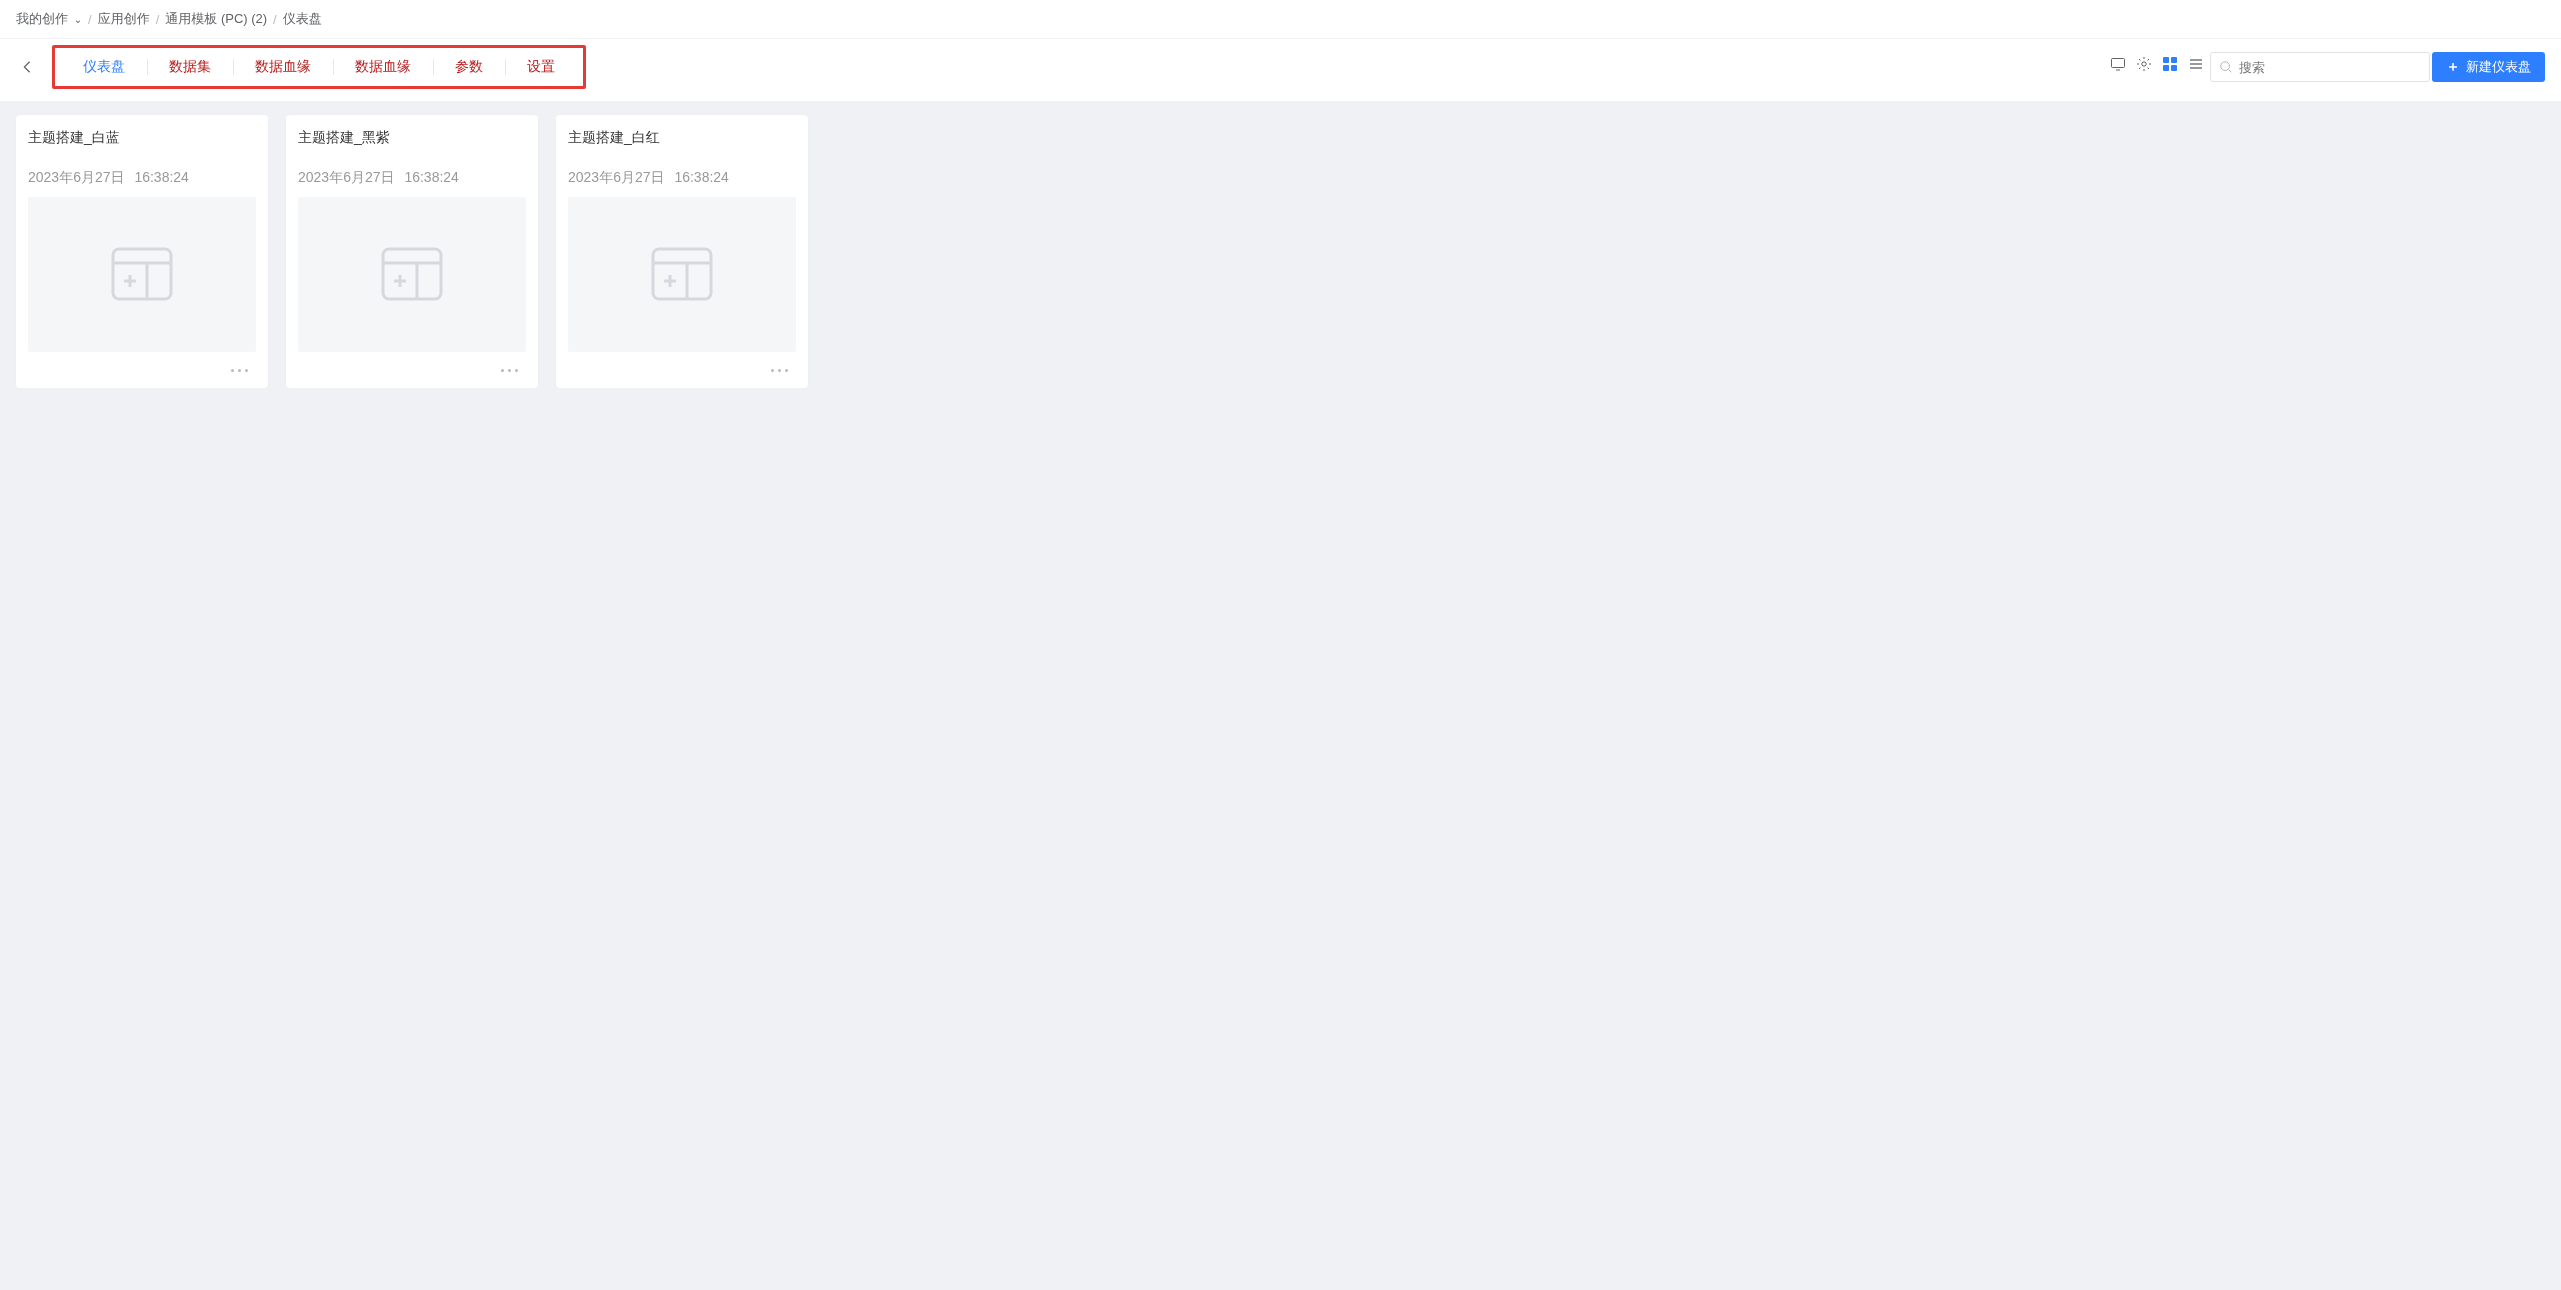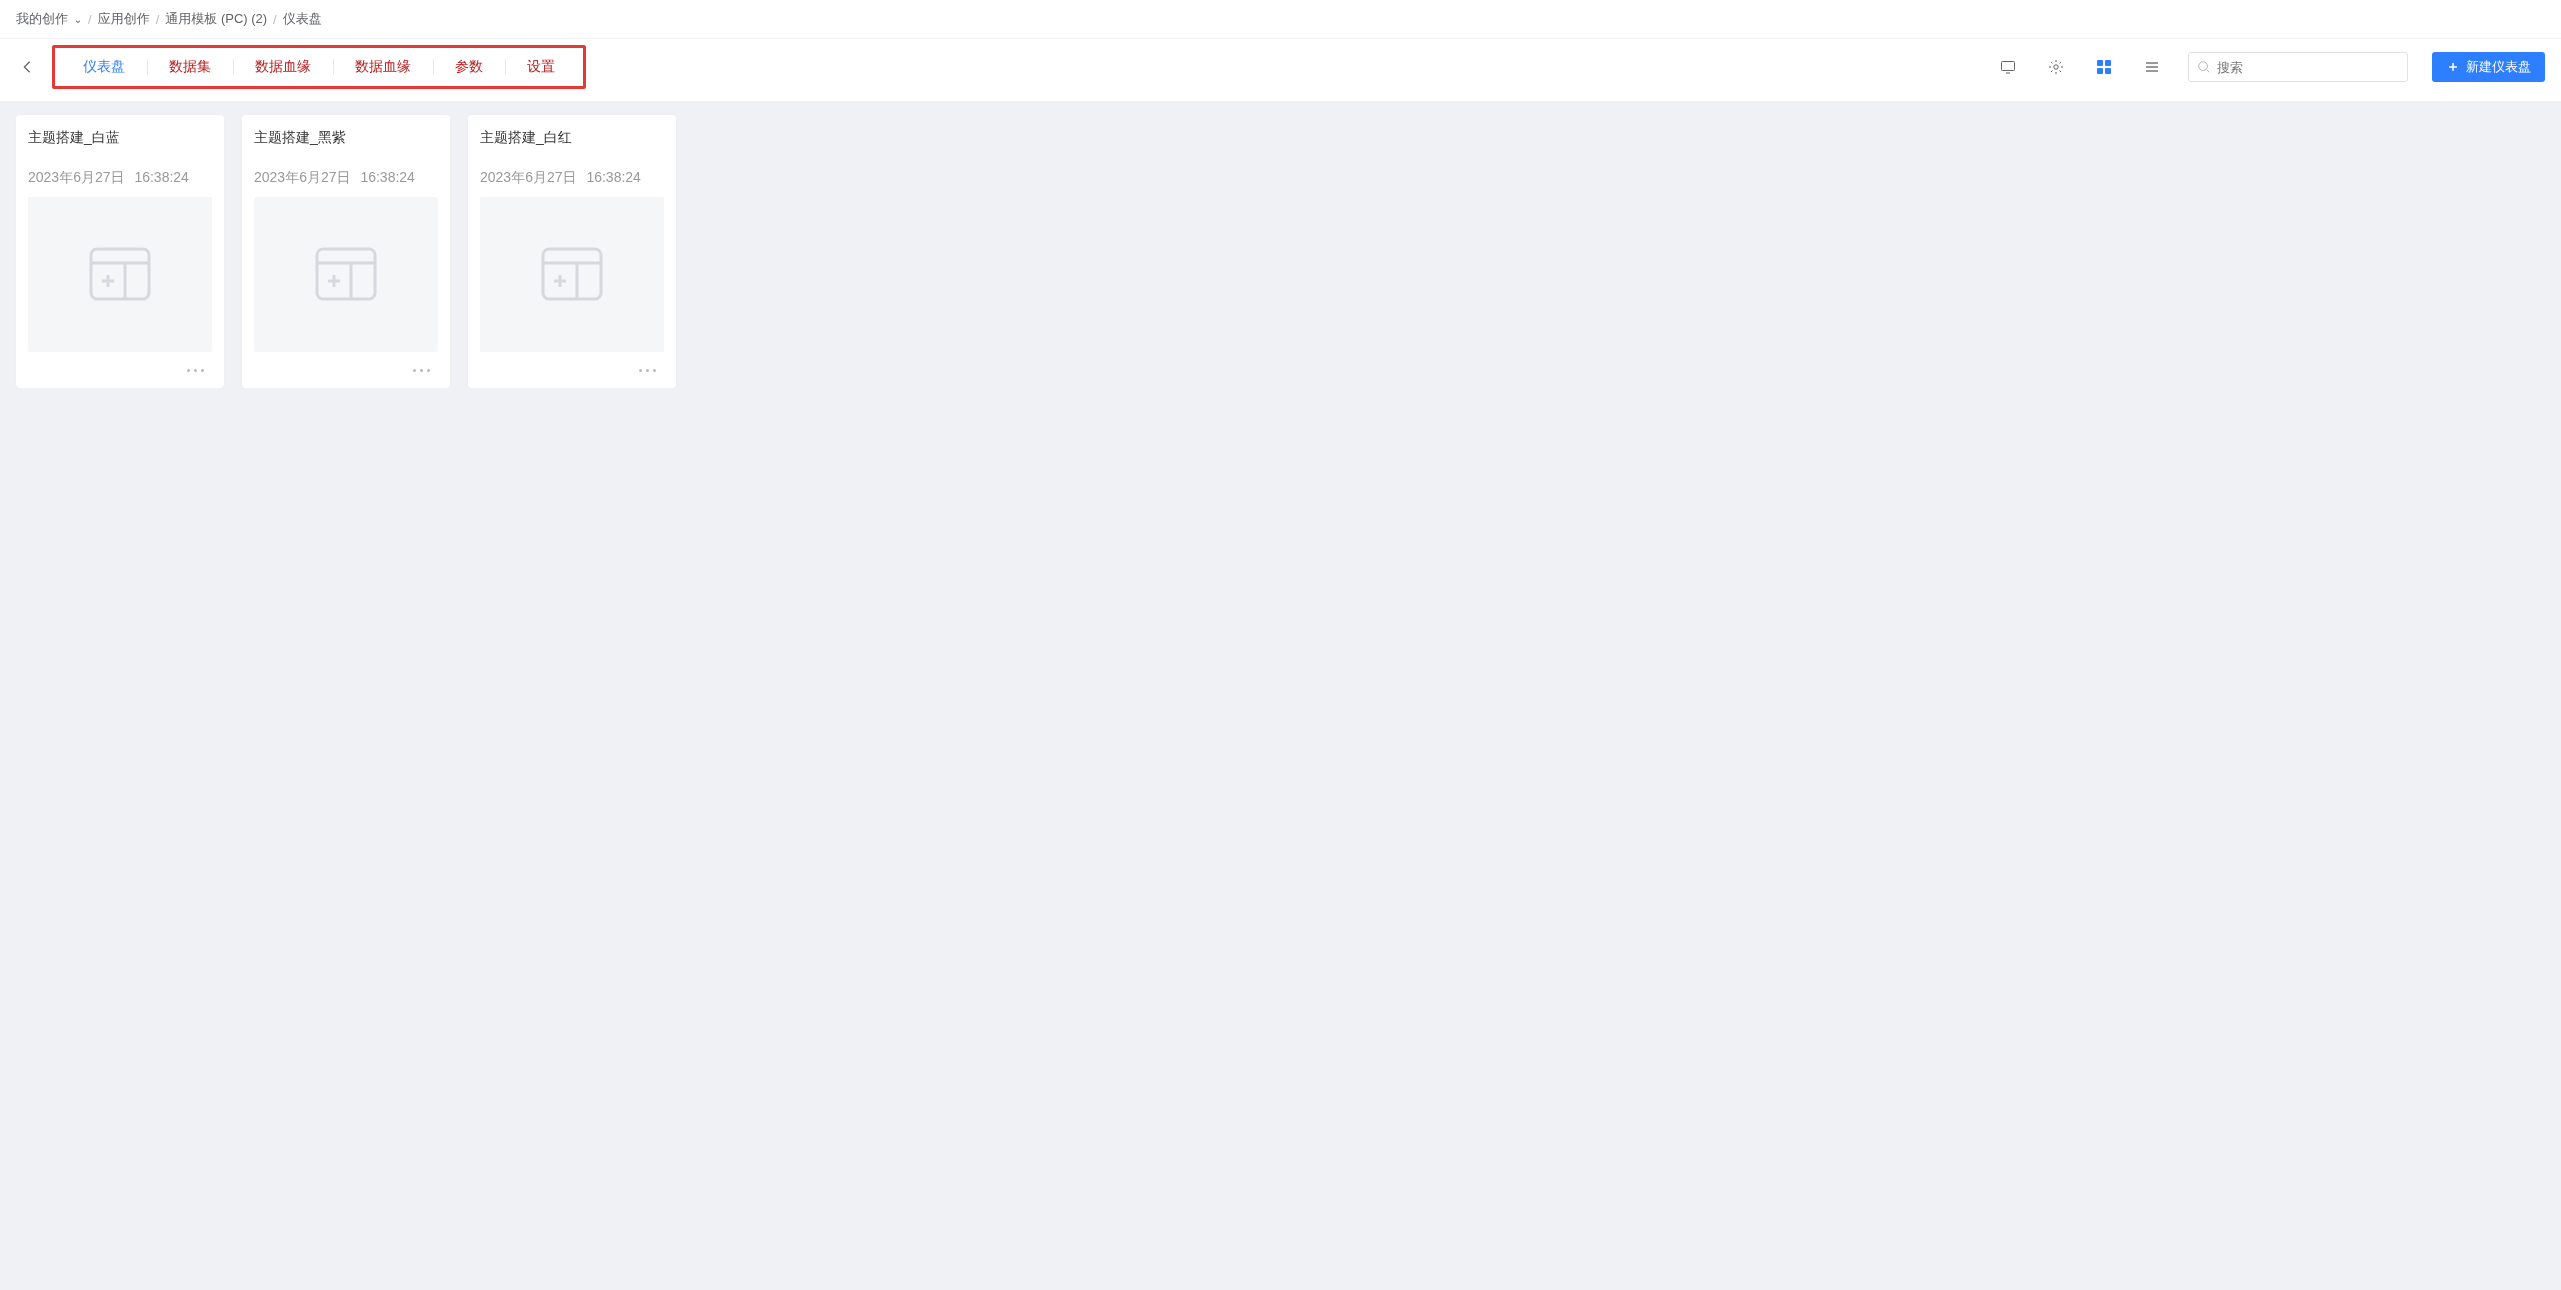--- a/index.html
+++ b/index.html
@@ -53,21 +53,21 @@
   position: relative;
 }
 .tab.active { color: #2d7fff; }
 .tab + .tab::before {
   content: "";
   position: absolute;
   left: 0; top: 50%; transform: translateY(-50%);
   width: 1px; height: 16px; background: #e6e8eb;
 }
 
-.toolbar-right { display: flex; align-items: center; gap: 24px; }
+.toolbar-right { display: flex; align-items: flex-start; gap: 2px; }
 .icon-btn {
   width: 24px; height: 24px;
   display: flex; align-items: center; justify-content: center;
   color: #606266; cursor: pointer;
   border-radius: 3px;
 }
 .icon-btn.active { color: #2d7fff; }
 .search-box {
   display: flex; align-items: center;
   border: 1px solid #e0e2e6;
@@ -96,21 +96,21 @@
   cursor: pointer;
 }
 .primary-btn .plus { font-size: 14px; font-weight: bold; }
 
 .card-grid {
   display: flex;
   gap: 18px;
   padding: 0 16px;
 }
 .card {
-  width: 208px;
+  width: 252px;
   background: #fff;
   border-radius: 4px;
   box-shadow: 0 1px 4px rgba(0,0,0,0.02);
   padding: 14px 12px 6px 12px;
   display: flex; flex-direction: column;
 }
 .card-title { font-size: 14px; color: #333; margin-bottom: 6px; white-space: nowrap; overflow: hidden; text-overflow: ellipsis; }
 .card-date { font-size: 14px; color: #999; margin-bottom: 10px; margin-top: 16px; }
 .card-date .time { margin-left: 6px; }
 .thumb {

